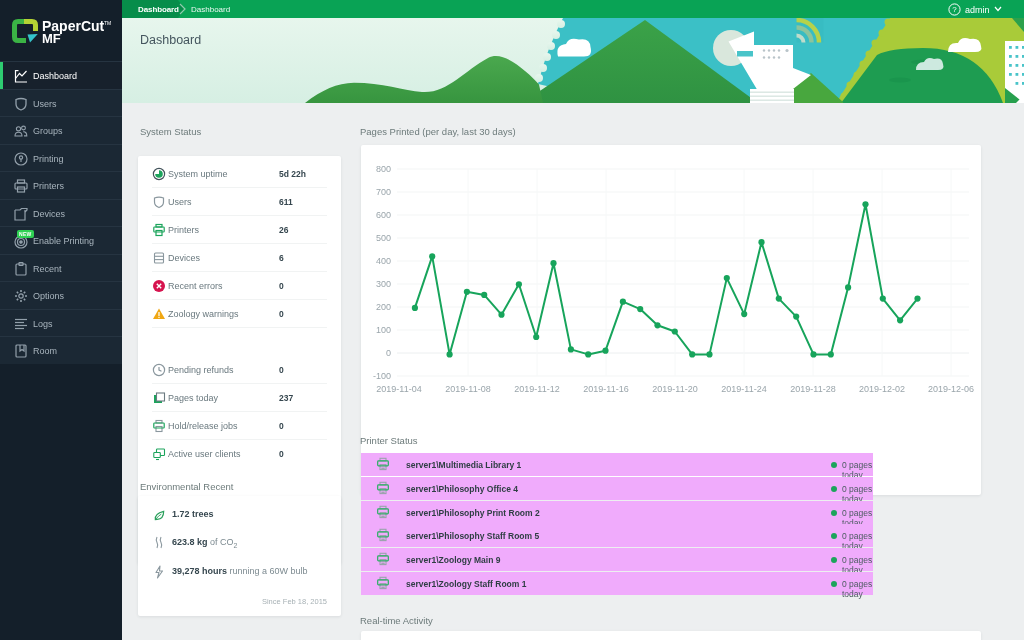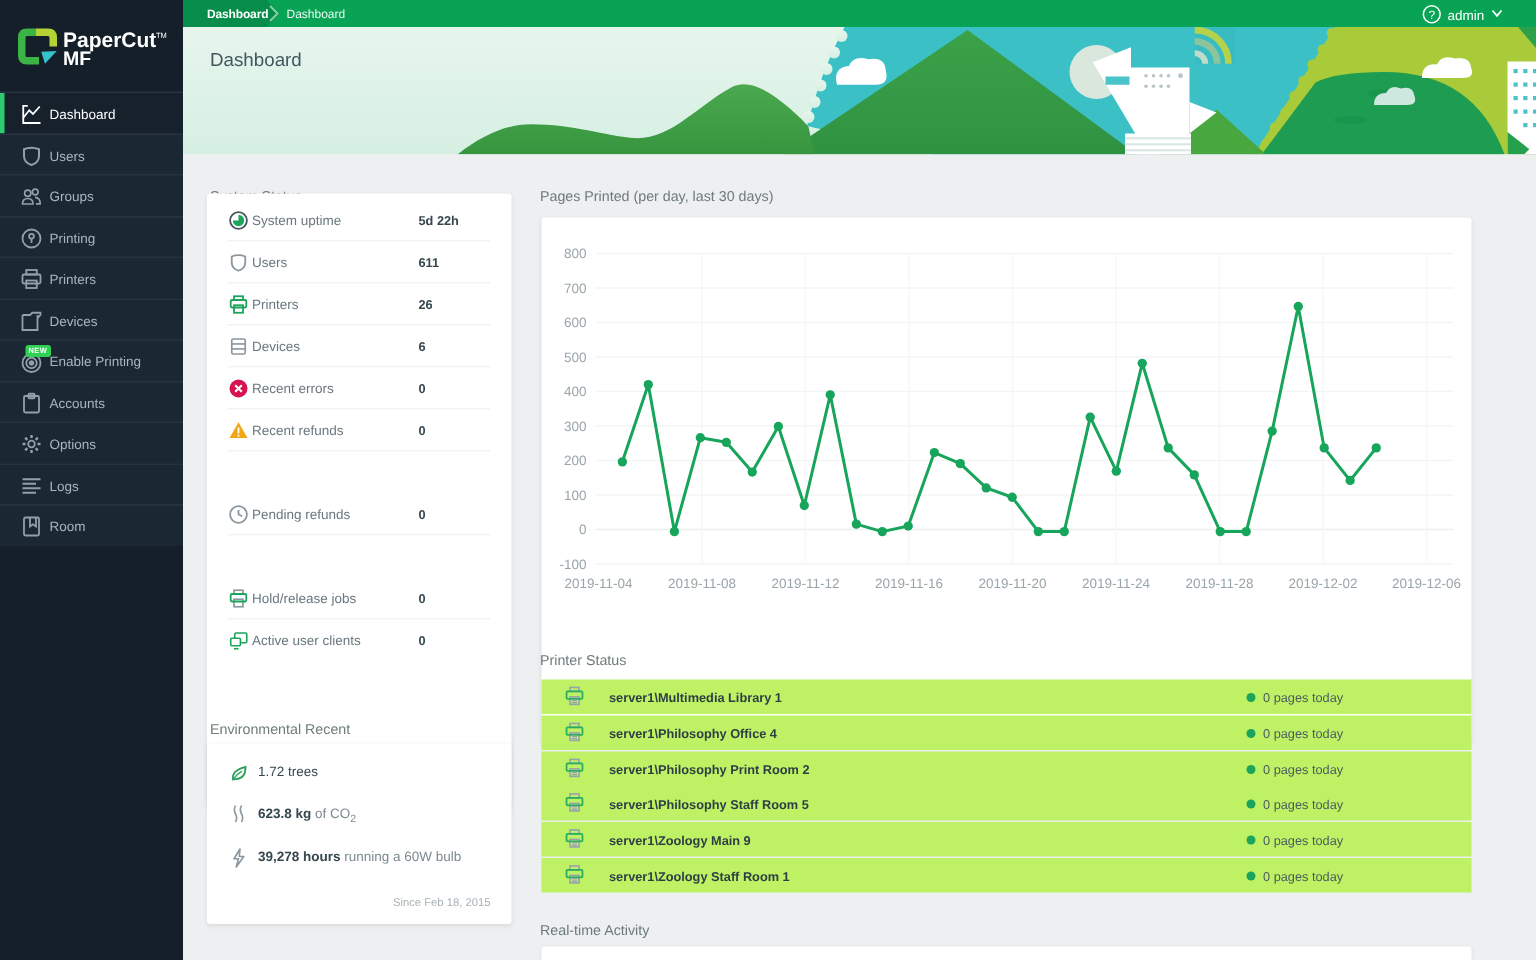--- a/index.html
+++ b/index.html
@@ -11,21 +11,21 @@
 .navitem svg{position:absolute;left:13px;top:6px}
 .navitem.active{background:#17212c;color:#fff}
 .navitem.active:before{content:"";position:absolute;left:0;top:0;width:3px;height:100%;background:#2ecc71}
 .sect{position:absolute;color:#6d7b7b;font-size:9.5px}
 .card{position:absolute;background:#fff;border-radius:2px;box-shadow:0 1px 3px rgba(50,60,70,.10)}
 .srow{position:absolute;left:0;width:100%;height:28px}
 .srow .ic{position:absolute;left:14px;top:7px}
 .srow .lb{position:absolute;left:30px;top:9px;font-size:9px;color:#69787e}
 .srow .vl{position:absolute;left:141px;top:9px;font-size:8.5px;font-weight:bold;color:#36474f}
 .srow .sep{position:absolute;left:14px;right:14px;bottom:0;height:1px;background:#f1f3f3}
-.prow{position:absolute;left:361px;width:620px;height:23px;background:#bef264}
+.prow{position:absolute;left:361px;width:512px;height:23px;background:#f0abfc}
 .prow .ic{position:absolute;left:15px;top:4px}
 .prow .nm{position:absolute;left:45px;top:7px;font-size:8.5px;font-weight:bold;color:#2f3e44}
 .prow .dot{position:absolute;left:470px;top:9px;width:6px;height:6px;border-radius:50%;background:#1ca45c}
 .prow .st{position:absolute;left:481px;top:7px;font-size:8.5px;color:#4c5b61}
 </style></head>
 <body>
 
 <div id="topbar">
  <svg width="902" height="18" style="position:absolute;left:0;top:0">
   <polygon points="0,0 56,0 63,9 56,18 0,18" fill="rgba(0,0,0,0.13)"></polygon>
@@ -232,21 +232,21 @@
         <span class="lbl">Enable Printing</span>
         <span style="position:absolute;left:17px;top:3px;background:#2fd153;color:#fff;font-size:5px;font-weight:bold;padding:1px 2px;border-radius:2px;letter-spacing:.3px">NEW</span>
       </div>
       <div class="navitem" style="top:192.5px">
         <svg width="16" height="16" viewBox="0 0 16 16">
           <g fill="none" stroke="#93a0ab" stroke-width="1.2">
             <rect x="3" y="3" width="10" height="11" rx="1"></rect>
             <rect x="6" y="1.5" width="4" height="3" rx="0.5"></rect>
           </g>
         </svg>
-        <span class="lbl">Accounts</span>
+        <span class="lbl">Recent</span>
       </div>
       <div class="navitem" style="top:220px">
         <svg width="16" height="16" viewBox="0 0 16 16">
           <g fill="none" stroke="#93a0ab" stroke-width="1.2">
             <circle cx="8" cy="8" r="2.2"></circle>
             <path d="M8,2 L8,4 M8,12 L8,14 M2,8 L4,8 M12,8 L14,8 M3.8,3.8 L5.2,5.2 M10.8,10.8 L12.2,12.2 M12.2,3.8 L10.8,5.2 M5.2,10.8 L3.8,12.2" stroke-width="1.6"></path>
           </g>
         </svg>
         <span class="lbl">Options</span>
       </div>
@@ -267,21 +267,21 @@
             <rect x="3" y="2" width="10" height="12" rx="1"></rect>
             <path d="M7,2 L7,8 L9,6.5 L11,8 L11,2"></path>
           </g>
         </svg>
         <span class="lbl">Room</span>
       </div>
     </div>
 </div>
 
 <div class="sect" style="left:140px;top:126px">System Status</div>
-<div class="card" id="syscard" style="left:138px;top:129px;width:203px;height:408px">
+<div class="card" id="syscard" style="left:138px;top:156px;width:203px;height:408px">
     <div class="srow" style="top:4px">
       <span class="ic"><svg width="14" height="14" viewBox="0 0 14 14">
           <circle cx="7" cy="7" r="5.6" fill="none" stroke="#43535b" stroke-width="1.2"></circle>
           <path d="M7,7 L7,3.2 A3.8,3.8 0 1 1 3.2,7 Z" fill="#1ca45c"></path>
         </svg></span>
       <span class="lb">System uptime</span>
       <span class="vl">5d 22h</span>
       <span class="sep"></span>
     </div>
     <div class="srow" style="top:32px">
@@ -324,33 +324,42 @@
       <span class="lb">Recent errors</span>
       <span class="vl">0</span>
       <span class="sep"></span>
     </div>
     <div class="srow" style="top:144px">
       <span class="ic"><svg width="14" height="14" viewBox="0 0 14 14">
           <path d="M7,1.5 L13,12 L1,12 Z" fill="#f0a713"></path>
           <rect x="6.4" y="5" width="1.2" height="4" fill="#fff"></rect>
           <rect x="6.4" y="9.8" width="1.2" height="1.2" fill="#fff"></rect>
         </svg></span>
-      <span class="lb">Recent refunds</span>
+      <span class="lb">Zoology warnings</span>
       <span class="vl">0</span>
       <span class="sep"></span>
     </div>
     <div class="srow" style="top:200px">
       <span class="ic"><svg width="14" height="14" viewBox="0 0 14 14">
           <g fill="none" stroke="#8a979e" stroke-width="1.2">
             <circle cx="7" cy="7" r="5.6"></circle>
             <path d="M7,4 L7,7 L9.5,8.2"></path>
           </g>
         </svg></span>
       <span class="lb">Pending refunds</span>
       <span class="vl">0</span>
+      <span class="sep"></span>
+    </div>
+    <div class="srow" style="top:228px">
+      <span class="ic"><svg width="14" height="14" viewBox="0 0 14 14">
+          <rect x="2" y="4" width="8" height="8" fill="#1ca45c"></rect>
+          <rect x="4.5" y="2" width="8" height="8" fill="#fff" stroke="#6b7a80" stroke-width="1.1"></rect>
+        </svg></span>
+      <span class="lb">Pages today</span>
+      <span class="vl">237</span>
       <span class="sep"></span>
     </div>
     <div class="srow" style="top:256px">
       <span class="ic"><svg width="14" height="14" viewBox="0 0 14 14">
           <g fill="none" stroke="#8a979e" stroke-width="1.1">
             <rect x="4" y="1.5" width="6" height="2.5"></rect>
             <rect x="4" y="7.5" width="6" height="5"></rect>
           </g>
           <rect x="1.8" y="4" width="10.4" height="5" rx="0.8" fill="none" stroke="#1ca45c" stroke-width="1.2"></rect>
         </svg></span>
@@ -369,21 +378,21 @@
       <span class="lb">Active user clients</span>
       <span class="vl">0</span>
     </div>
   </div>
 <div class="sect" style="left:140px;top:481px">Environmental Recent</div>
 <div class="card" style="left:138px;top:496px;width:203px;height:120px">
  <svg width="13" height="13" viewBox="0 0 14 14" style="position:absolute;left:15px;top:13px">
   <path d="M2.5,11.5 Q1.5,5 11.5,2.5 Q11.5,11 4.5,11.2 Z" fill="none" stroke="#2aa05c" stroke-width="1.3"></path>
   <path d="M3,11 Q6,7 9,5.5" fill="none" stroke="#2aa05c" stroke-width="1"></path>
  </svg>
- <span style="position:absolute;left:34px;top:13px;font-size:9px;font-weight:normal;color:#36474f">1.72 trees</span>
+ <span style="position:absolute;left:34px;top:13px;font-size:9px;font-weight:bold;color:#36474f">1.72 trees</span>
  <svg width="12" height="14" viewBox="0 0 12 14" style="position:absolute;left:15px;top:40px">
   <path d="M4,1 Q2.5,4 4,6.5 Q5.5,9 4,12" fill="none" stroke="#8a979e" stroke-width="1.1"></path>
   <path d="M8,1 Q6.5,4 8,6.5 Q9.5,9 8,12" fill="none" stroke="#8a979e" stroke-width="1.1"></path>
  </svg>
  <span style="position:absolute;left:34px;top:41px;font-size:9px;color:#7c8a90"><b style="color:#36474f">623.8 kg</b> of CO<sub style="font-size:7px">2</sub></span>
  <svg width="12" height="14" viewBox="0 0 12 14" style="position:absolute;left:15px;top:69px">
   <path d="M7,1 L3,7.5 L6,7.5 L4.5,13 L9.5,6 L6.5,6 Z" fill="none" stroke="#8a979e" stroke-width="1.1" stroke-linejoin="round"></path>
  </svg>
  <span style="position:absolute;left:34px;top:70px;font-size:9px;color:#7c8a90"><b style="color:#36474f">39,278 hours</b> running a 60W bulb</span>
  <span style="position:absolute;right:14px;top:101px;font-size:7.5px;color:#a7b1b5">Since Feb 18, 2015</span>

